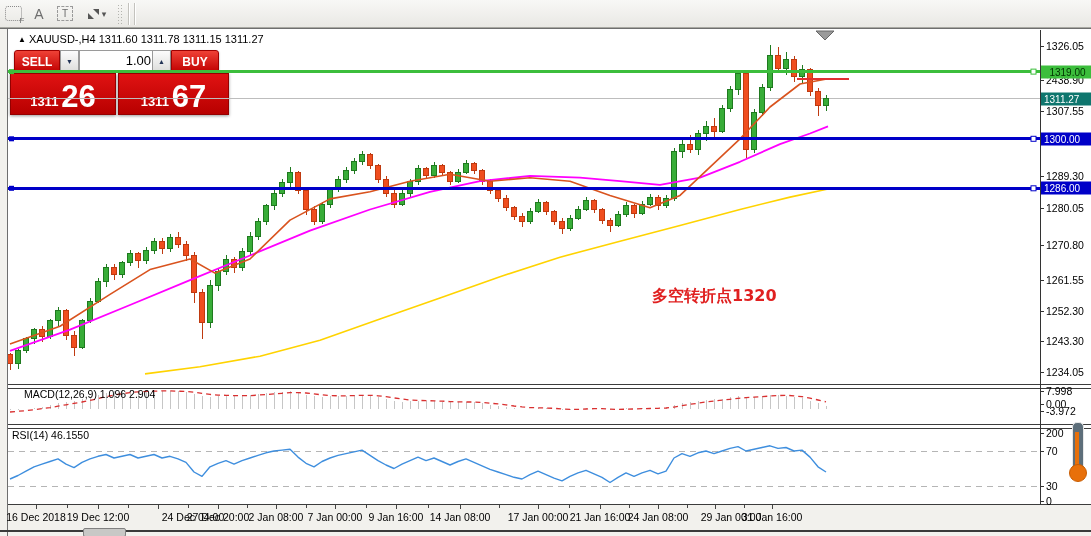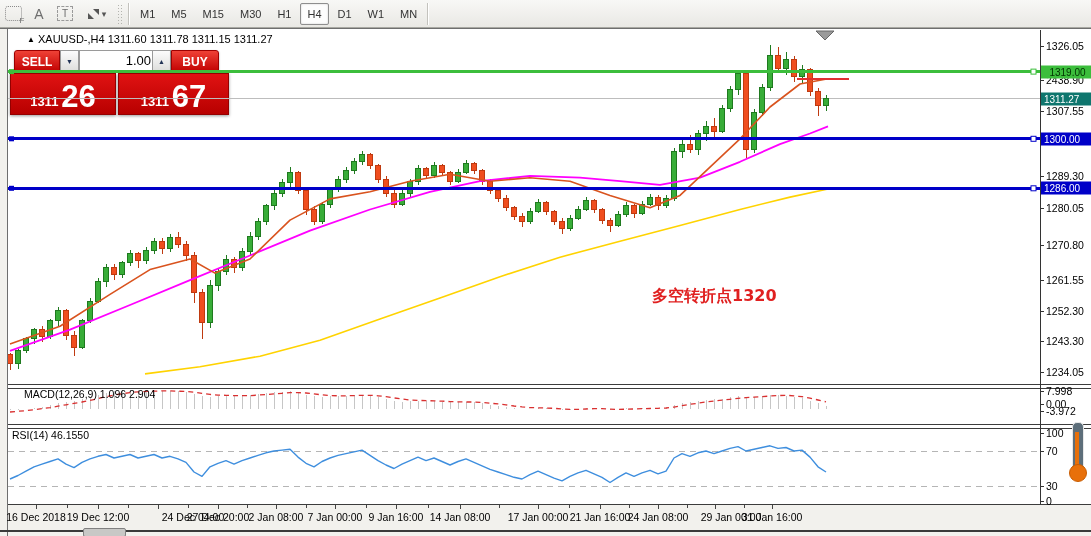--- a/index.html
+++ b/index.html
@@ -19,21 +19,21 @@
          display:flex;align-items:center;justify-content:center;}
   .caret{font-size:9px;color:#555;margin-left:1px;}
   .vsep{width:1px;height:22px;background:#c3c2bd;border-right:1px solid #fff;margin:0 2px;}
   .tf-btn{padding:0 6px;height:20px;line-height:20px;font-size:11px;color:#333;border:1px solid transparent;
           border-radius:2px;margin:0 1px;}
   .tf-btn.active{background:#fdfdfd;border:1px solid #8e8e8e;box-shadow:inset 0 0 2px #ccc;}
   
   .win-top{left:0;top:28px;width:1091px;height:1px;background:#6e6e6e;}
   .win-left{left:7px;top:28px;width:1px;height:508px;background:#6e6e6e;}
   .chart-bg{left:8px;top:29px;width:1083px;height:475px;background:#ffffff;}
-  .header{left:27px;top:33px;font-size:11px;color:#000;white-space:nowrap;}
+  .header{left:18px;top:33px;font-size:11px;color:#000;white-space:nowrap;}
   .header .tri{font-size:8px;vertical-align:1px;}
   
   .btn-red{background:linear-gradient(#ef4136,#c00000);color:#fff;font-weight:bold;font-size:12px;
            display:flex;align-items:center;justify-content:center;border:1px solid #9d0000;
            box-shadow:0 1px 2px rgba(0,0,0,.35);}
   .sell-btn{left:14px;top:50px;width:44px;height:21px;border-radius:3px 0 0 0;}
   .buy-btn{left:171px;top:50px;width:46px;height:21px;border-radius:0 3px 0 0;}
   .vol-down{left:60px;top:50px;width:17px;height:21px;}
   .vol-up{left:152px;top:50px;width:17px;height:21px;}
   .spin{background:linear-gradient(#fcfcfc,#dcdcda);border:1px solid #9a9a9a;display:flex;
@@ -94,31 +94,20 @@
     </div>
     <div class="tool-btn" style="width:34px;">
       <svg width="15" height="14">
         <polygon points="2,12 2,6 8,12" fill="#555"></polygon>
         <polygon points="13,2 13,8 7,2" fill="#555"></polygon>
       </svg>
       <span class="caret">▾</span>
     </div>
     <div class="grip"></div>
     <div class="vsep"></div>
-    <div id="tf-group" style="display:flex;align-items:center;">
-        <div class="tf-btn">M1</div>
-        <div class="tf-btn">M5</div>
-        <div class="tf-btn">M15</div>
-        <div class="tf-btn">M30</div>
-        <div class="tf-btn">H1</div>
-        <div class="tf-btn active">H4</div>
-        <div class="tf-btn">D1</div>
-        <div class="tf-btn">W1</div>
-        <div class="tf-btn">MN</div>
-      </div>
     <div class="vsep"></div>
   </div>
 
   <div class="abs win-top"></div>
   <div class="abs win-left"></div>
   <div class="abs chart-bg"></div>
 
   <div class="abs header">
     <span class="tri">▲</span>
     <span>XAUUSD-,H4  1311.60 1311.78 1311.15 1311.27</span>
@@ -523,21 +512,21 @@
 <div class="abs price-label" style="top: 341px;">1243.30</div>
 <div class="abs tickmark" style="top: 372px;"></div>
 <div class="abs price-label" style="top: 372px;">1234.05</div>
 <div class="abs tickmark" style="top: 391px;"></div>
 <div class="abs price-label" style="top: 391px;">7.998</div>
 <div class="abs tickmark" style="top: 404px;"></div>
 <div class="abs price-label" style="top: 404px;">0.00</div>
 <div class="abs tickmark" style="top: 411px;"></div>
 <div class="abs price-label" style="top: 411px;">-3.972</div>
 <div class="abs tickmark" style="top: 433px;"></div>
-<div class="abs price-label" style="top: 433px;">100</div>
+<div class="abs price-label" style="top: 433px;">200</div>
 <div class="abs tickmark" style="top: 451px;"></div>
 <div class="abs price-label" style="top: 451px;">70</div>
 <div class="abs tickmark" style="top: 486px;"></div>
 <div class="abs price-label" style="top: 486px;">30</div>
 <div class="abs tickmark" style="top: 501px;"></div>
 <div class="abs price-label" style="top: 501px;">0</div>
 <div class="abs badge" style="top: 72px; background: rgb(60, 190, 60); color: rgb(0, 51, 0); text-align: center;">1319.00</div>
 <div class="abs badge" style="top: 99px; background: #0f766e; color: rgb(255, 255, 255);">1311.27</div>
 <div class="abs badge" style="top: 139px; background: rgb(0, 0, 200); color: rgb(255, 255, 255);">1300.00</div>
 <div class="abs badge" style="top: 188px; background: rgb(0, 0, 200); color: rgb(255, 255, 255);">1286.00</div>

